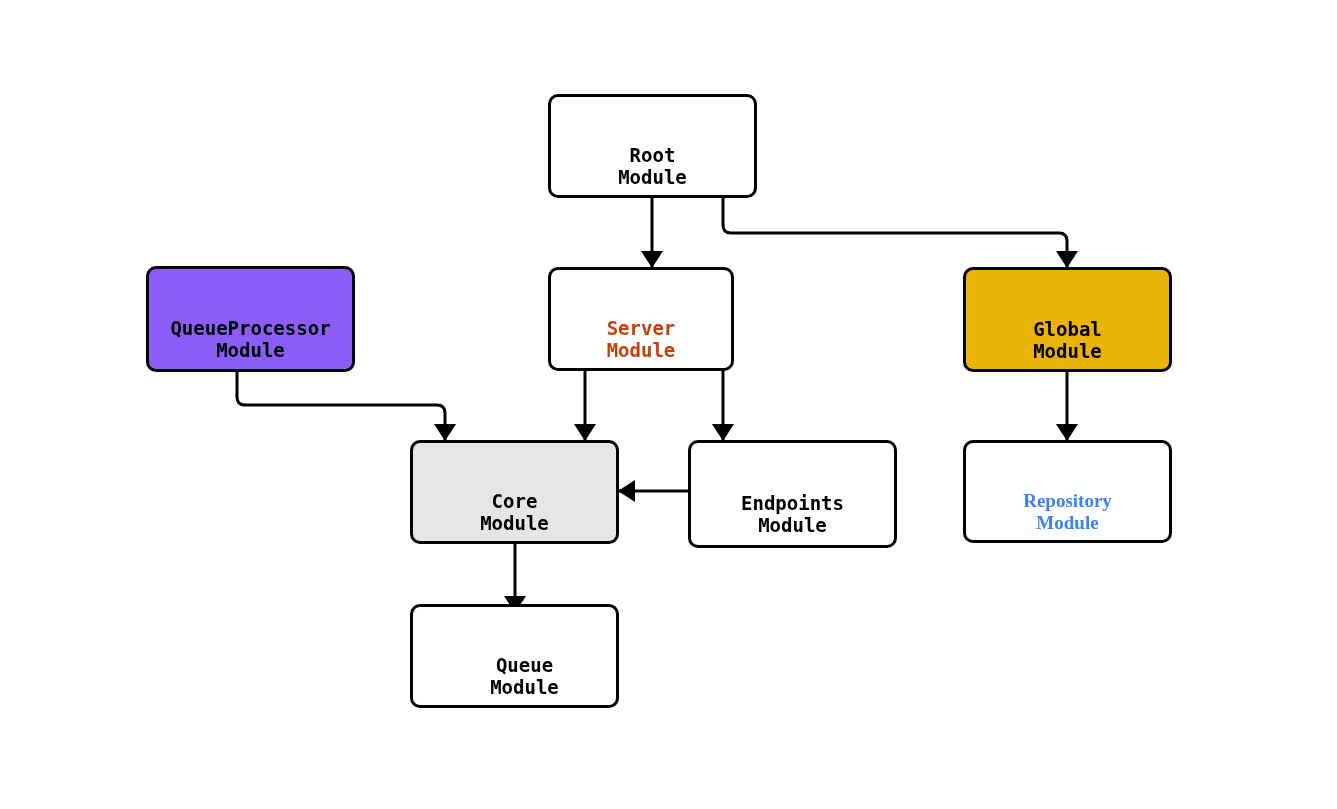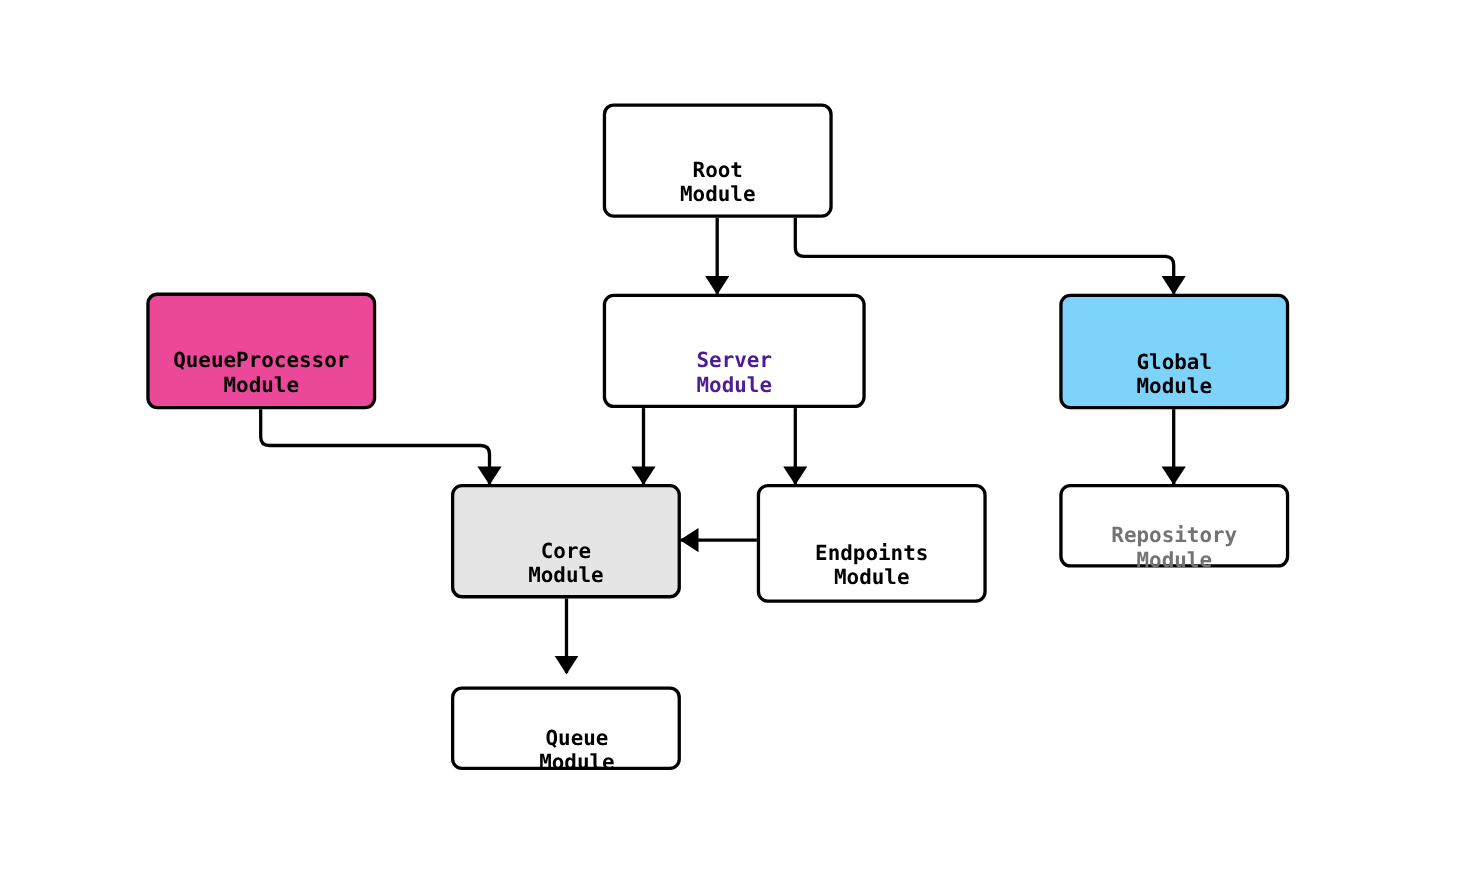--- a/index.html
+++ b/index.html
@@ -59,41 +59,41 @@
       <path d="M 585 371 L 585 440" fill="none" stroke="#000000" stroke-width="3" marker-end="url(#arrowhead)"></path>
       <path d="M 723 371 L 723 440" fill="none" stroke="#000000" stroke-width="3" marker-end="url(#arrowhead)"></path>
       <path d="M 688 491 L 619 491" fill="none" stroke="#000000" stroke-width="3" marker-end="url(#arrowhead)"></path>
       <path d="M 1067 372 L 1067 440" fill="none" stroke="#000000" stroke-width="3" marker-end="url(#arrowhead)"></path>
       <path d="M 515 544 L 515 612" fill="none" stroke="#000000" stroke-width="3" marker-end="url(#arrowhead)"></path>
     </svg>
 <div class="node" style="left: 548px; top: 94px; width: 209px; height: 104px; border-color: rgb(0, 0, 0); background: rgb(255, 255, 255); color: rgb(0, 0, 0);">
       <div class="node-label">Root
 Module</div>
     </div>
-    <div class="node" style="left: 133px; top: 266px; width: 209px; height: 106px; border-color: rgb(0, 0, 0); background: #ec4899; color: rgb(0, 0, 0);">
+    <div class="node" style="left: 146px; top: 266px; width: 209px; height: 106px; border-color: rgb(0, 0, 0); background: #8b5cf6; color: rgb(0, 0, 0);">
       <div class="node-label">QueueProcessor
 Module</div>
     </div>
-    <div class="node" style="left: 548px; top: 267px; width: 239px; height: 104px; border-color: rgb(0, 0, 0); background: rgb(255, 255, 255); color: #4c1d95;">
+    <div class="node" style="left: 548px; top: 267px; width: 186px; height: 104px; border-color: rgb(0, 0, 0); background: rgb(255, 255, 255); color: #c2410c;">
       <div class="node-label">Server
 Module</div>
     </div>
-    <div class="node" style="left: 963px; top: 267px; width: 209px; height: 105px; border-color: rgb(0, 0, 0); background: #7dd3fc; color: rgb(0, 0, 0);">
+    <div class="node" style="left: 963px; top: 267px; width: 209px; height: 105px; border-color: rgb(0, 0, 0); background: #eab308; color: rgb(0, 0, 0);">
       <div class="node-label">Global
 Module</div>
     </div>
     <div class="node" style="left: 410px; top: 440px; width: 209px; height: 104px; border-color: rgb(0, 0, 0); background: #e5e5e5; color: rgb(0, 0, 0);">
       <div class="node-label">Core
 Module</div>
     </div>
     <div class="node" style="left: 688px; top: 440px; width: 209px; height: 108px; border-color: rgb(0, 0, 0); background: rgb(255, 255, 255); color: rgb(0, 0, 0);">
       <div class="node-label">Endpoints
 Module</div>
     </div>
-    <div class="node" style="left: 963px; top: 440px; width: 209px; height: 76px; border-color: rgb(0, 0, 0); background: rgb(255, 255, 255); color: #737373;">
+    <div class="node" style="left: 963px; top: 440px; width: 209px; height: 103px; border-color: rgb(0, 0, 0); background: rgb(255, 255, 255); color: #3b82f6; font-family: Liberation Serif, serif;">
       <div class="node-label">Repository
 Module</div>
     </div>
-    <div class="node" style="left: 410px; top: 624px; width: 209px; height: 76px; border-color: rgb(0, 0, 0); background: rgb(255, 255, 255); color: rgb(0, 0, 0); padding-left: 20px;">
+    <div class="node" style="left: 410px; top: 604px; width: 209px; height: 104px; border-color: rgb(0, 0, 0); background: rgb(255, 255, 255); color: rgb(0, 0, 0); padding-left: 20px;">
       <div class="node-label">Queue
 Module</div>
     </div>
   </div>
 
 </body></html>

